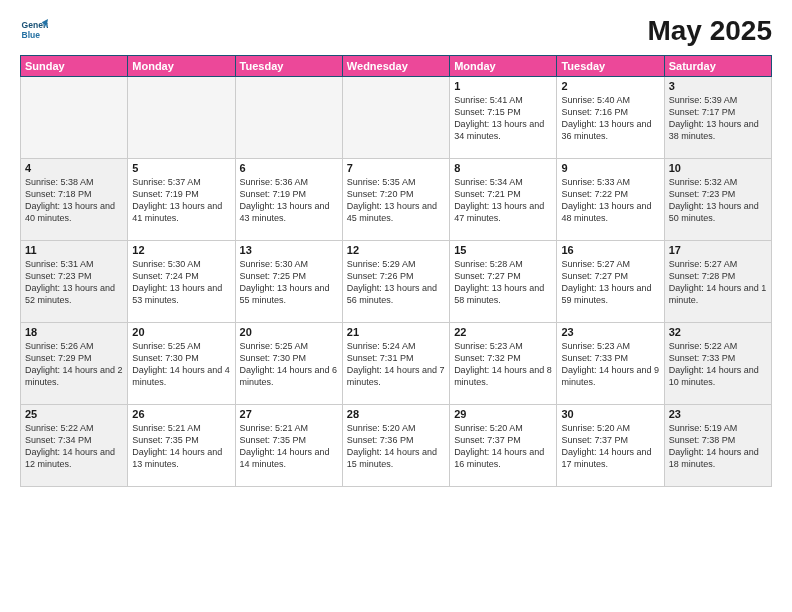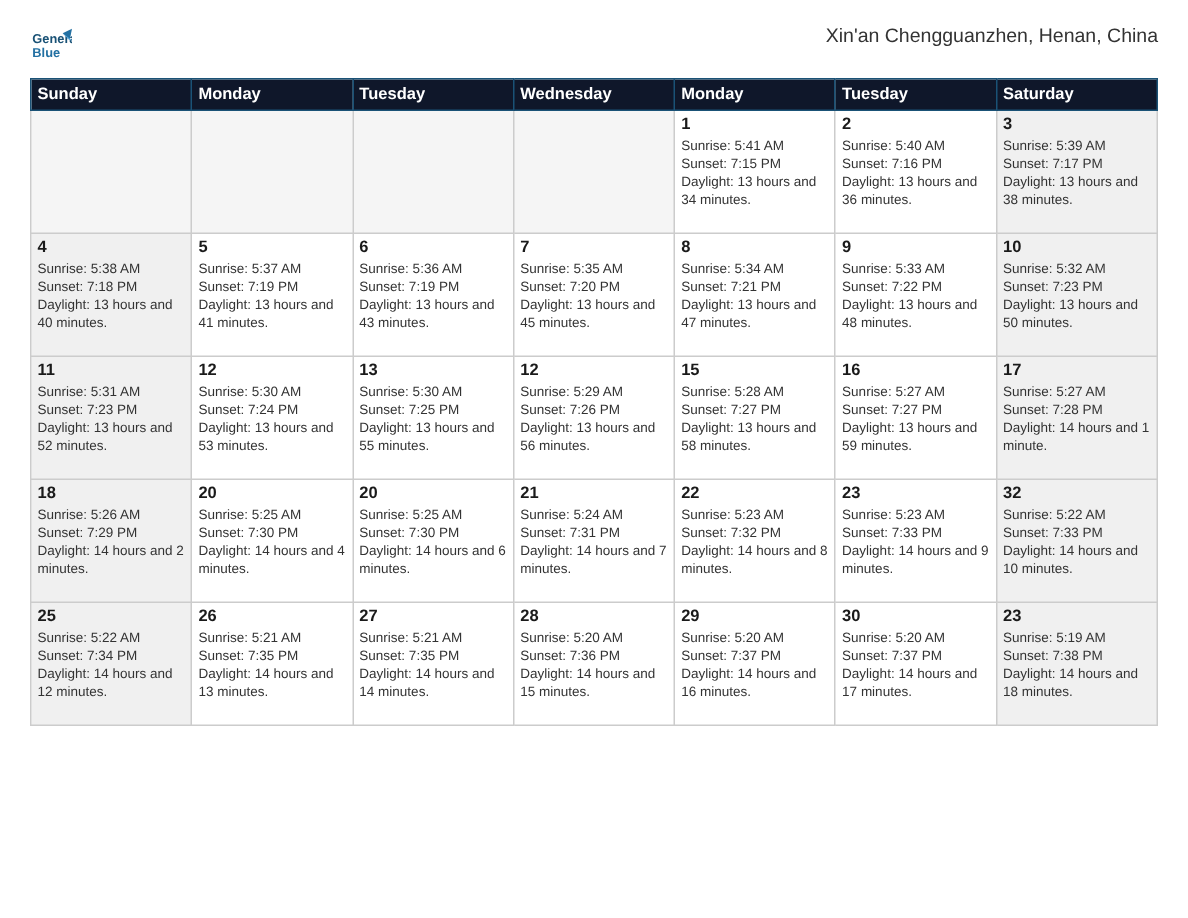--- a/index.html
+++ b/index.html
@@ -42,21 +42,21 @@
     .location {
       font-size: 13px;
       color: #333;
     }
     .calendar {
       width: 100%;
       border-collapse: collapse;
       table-layout: fixed;
     }
     .calendar th {
-      background: #0f172a;
+      background: #ec4899;
       color: #fff;
       font-size: 11px;
       font-weight: bold;
       padding: 4px 4px;
       text-align: left;
       border: 1px solid #1a5276;
     }
     .calendar td {
       border: 1px solid #ccc;
       vertical-align: top;
@@ -92,21 +92,21 @@
   <div class="header">
     <div class="logo">
       <svg class="logo-icon" viewBox="0 0 36 36">
         <text x="2" y="16" font-size="11" font-weight="bold" fill="#1a5276">General</text>
         <text x="2" y="28" font-size="11" font-weight="bold" fill="#2471a3">Blue</text>
         <polygon points="28,8 36,4 34,14" fill="#2471a3"></polygon>
         <polygon points="28,8 36,14 34,14" fill="#5dade2"></polygon>
       </svg>
     </div>
     <div class="title-block">
-      <div class="location">Xin'an Chengguanzhen, Henan, China</div>
+      <div class="month-year">May 2025</div>
     </div>
   </div>
 
   <table class="calendar">
     <thead>
       <tr>
         <th>Sunday</th>
         <th>Monday</th>
         <th>Tuesday</th>
         <th>Wednesday</th>

